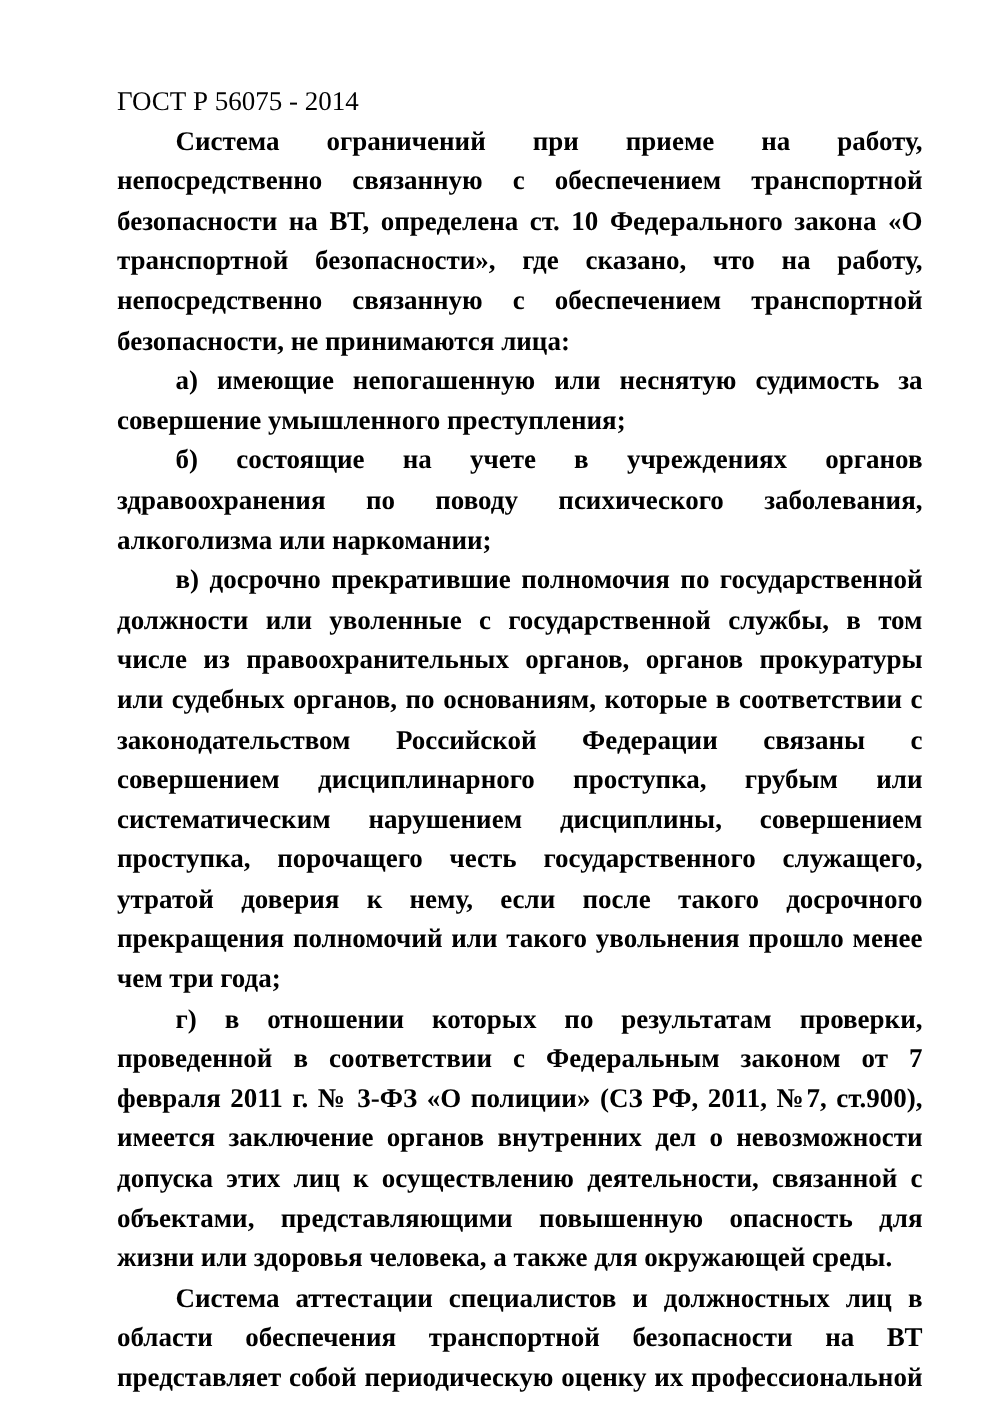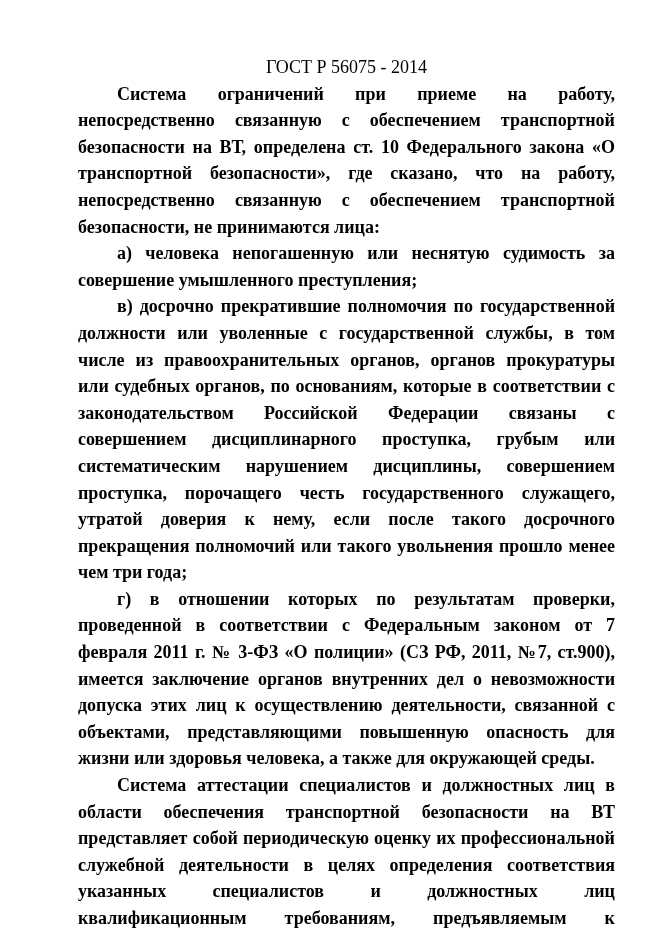--- a/index.html
+++ b/index.html
@@ -14,38 +14,39 @@
     box-sizing: border-box;
     background: #ffffff;
     padding: 54px 46px 0 78px;
     font-family: "Liberation Serif", "DejaVu Serif", serif;
     font-size: 18px;
     line-height: 26.6px;
     color: #000000;
     overflow: hidden;
   }
   .doc-header {
-    text-align: center;
+    text-align: left;
     white-space: nowrap;
   }
   .content p {
     margin: 0;
     padding: 0;
     text-align: justify;
     text-indent: 39px;
     font-weight: bold;
   }
 </style>
 </head>
 <body>
 
 <div class="page">
   <div class="doc-header">ГОСТ Р 56075 - 2014</div>
 
   <div class="content">
     <p>Система ограничений при приеме на работу, непосредственно связанную с обеспечением транспортной безопасности на ВТ, определена ст. 10 Федерального закона «О транспортной безопасности», где сказано, что на работу, непосредственно связанную с обеспечением транспортной безопасности, не принимаются лица:</p>
-    <p>а) человека непогашенную или неснятую судимость за совершение умышленного преступления;</p>
+    <p>а) имеющие непогашенную или неснятую судимость за совершение умышленного преступления;</p>
+    <p>б) состоящие на учете в учреждениях органов здравоохранения по поводу психического заболевания, алкоголизма или наркомании;</p>
     <p>в) досрочно прекратившие полномочия по государственной должности или уволенные с государственной службы, в том числе из правоохранительных органов, органов прокуратуры или судебных органов, по основаниям, которые в соответствии с законодательством Российской Федерации связаны с совершением дисциплинарного проступка, грубым или систематическим нарушением дисциплины, совершением проступка, порочащего честь государственного служащего, утратой доверия к нему, если после такого досрочного прекращения полномочий или такого увольнения прошло менее чем три года;</p>
     <p>г) в отношении которых по результатам проверки, проведенной в соответствии с Федеральным законом от 7 февраля 2011 г. № 3-ФЗ «О полиции» (СЗ РФ, 2011, №7, ст.900), имеется заключение органов внутренних дел о невозможности допуска этих лиц к осуществлению деятельности, связанной с объектами, представляющими повышенную опасность для жизни или здоровья человека, а также для окружающей среды.</p>
     <p>Система аттестации специалистов и должностных лиц в области обеспечения транспортной безопасности на ВТ представляет собой периодическую оценку их профессиональной служебной деятельности в целях определения соответствия указанных специалистов и должностных лиц квалификационным требованиям, предъявляемым к замещаемым ими</p>
   </div>
 
 </div>
 
 </body></html>

